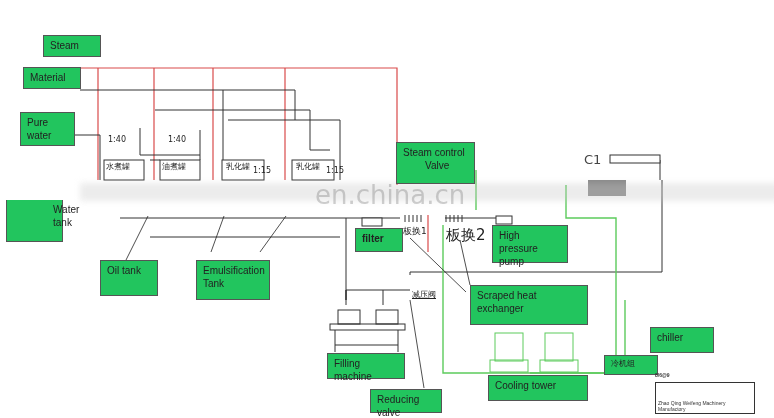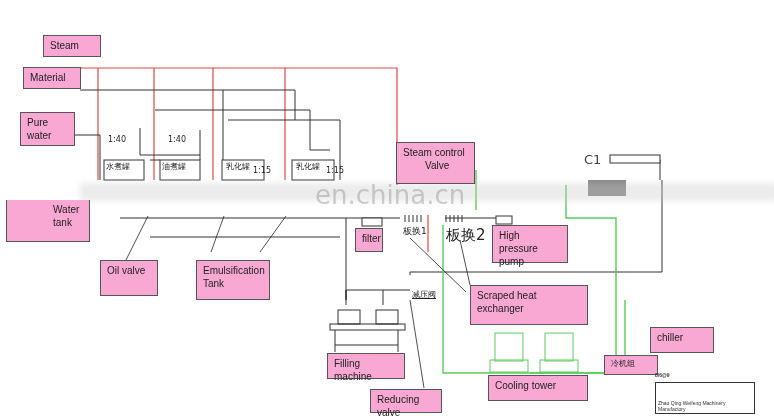--- a/index.html
+++ b/index.html
@@ -1,18 +1,18 @@
 <!DOCTYPE html>
 <html><head>
 <meta charset="utf-8">
 <style>
   html, body { margin: 0; padding: 0; background: #ffffff; }
   body { width: 774px; height: 418px; position: relative; overflow: hidden; font-family: "Liberation Sans", sans-serif; }
   svg { position: absolute; left: 0; top: 0; }
-  .lbl { position: absolute; border: 1px solid #555; background: #f9a8d4; font-size: 10px; color: #222; padding: 3px 6px; box-sizing: border-box; line-height: 1.3; }
+  .lbl { position: absolute; border: 1px solid #555; background: #22c55e; font-size: 10px; color: #222; padding: 3px 6px; box-sizing: border-box; line-height: 1.3; }
   .noborder { border: none; background: transparent; }
   .cn { font-family: "DejaVu Sans", sans-serif; font-size: 8px; }
   .wm { position: absolute; font-size: 26px; color: rgba(120,120,120,0.35); font-family: "DejaVu Sans", sans-serif; }
   .blurband { position: absolute; background: rgba(200,200,200,0.35); filter: blur(3px); }
 </style>
 </head>
 <body>
 
 <svg width="774" height="418">
 
@@ -103,30 +103,30 @@
     <line x1="410" y1="300" x2="424" y2="388"></line>
   </g>
 </svg>
 
 <div class="blurband" style="left:80px;top:183px;width:700px;height:18px;"></div>
 <div class="wm" style="left:315px;top:180px;">en.china.cn</div>
 
 <div class="lbl" style="left:43px;top:35px;width:58px;height:22px;">Steam</div>
 <div class="lbl" style="left:23px;top:67px;width:58px;height:22px;">Material</div>
 <div class="lbl" style="left:20px;top:112px;width:55px;height:34px;">Pure water</div>
-<div class="lbl" style="left:6px;top:200px;width:84px;height:42px;border-top:none;padding-left:46px;">Water tank</div>
-<div class="lbl" style="left:100px;top:260px;width:58px;height:36px;">Oil valve</div>
+<div class="lbl" style="left:6px;top:200px;width:57px;height:42px;border-top:none;padding-left:46px;">Water tank</div>
+<div class="lbl" style="left:100px;top:260px;width:58px;height:36px;">Oil tank</div>
 <div class="lbl" style="left:196px;top:260px;width:74px;height:40px;">Emulsification Tank</div>
 
 <div class="lbl" style="left:396px;top:142px;width:79px;height:42px;">
   <div>Steam control</div>
   <div style="padding-left:22px">Valve</div>
 </div>
 
-<div class="lbl" style="left:355px;top:228px;width:28px;height:24px;">filter</div>
+<div class="lbl" style="left:355px;top:228px;width:48px;height:24px;font-weight:bold;">filter</div>
 <div class="lbl" style="left:492px;top:225px;width:76px;height:38px;">High pressure pump</div>
 <div class="lbl" style="left:470px;top:285px;width:118px;height:40px;">Scraped heat exchanger</div>
 <div class="lbl" style="left:327px;top:353px;width:78px;height:26px;">Filling machine</div>
 <div class="lbl" style="left:370px;top:389px;width:72px;height:24px;">Reducing valve</div>
 <div class="lbl" style="left:488px;top:375px;width:100px;height:26px;">Cooling tower</div>
 <div class="lbl" style="left:633px;top:327px;width:64px;height:26px;margin-left:17px;">chiller</div>
 
 <div class="lbl cn" style="left:604px;top:355px;width:54px;height:20px;">冷机组</div>
 
 <div class="lbl noborder cn" style="left:104px;top:162px;padding:0 2px;">水煮罐</div>

